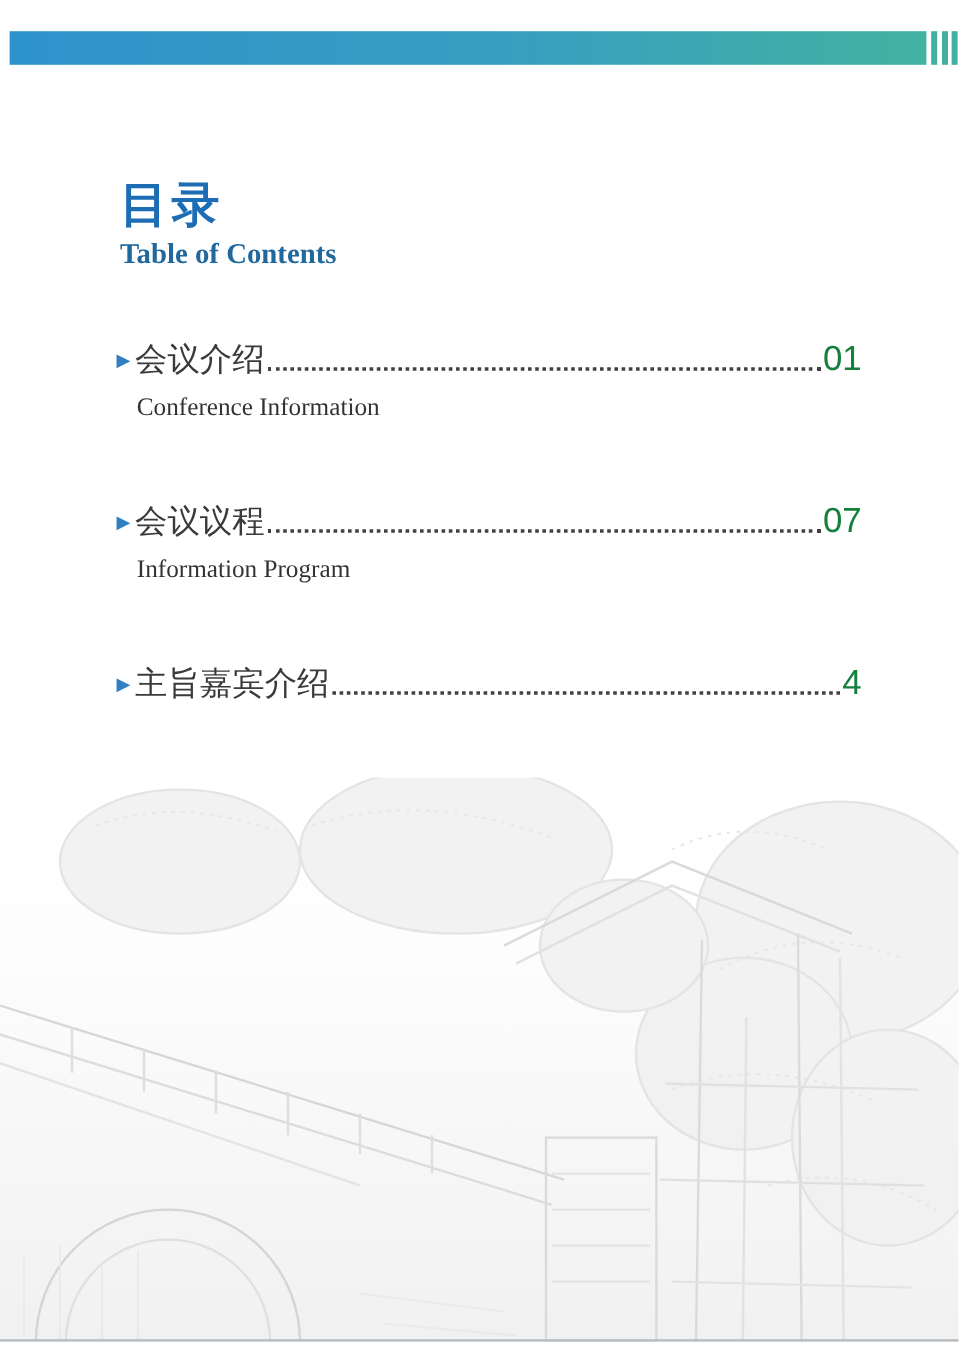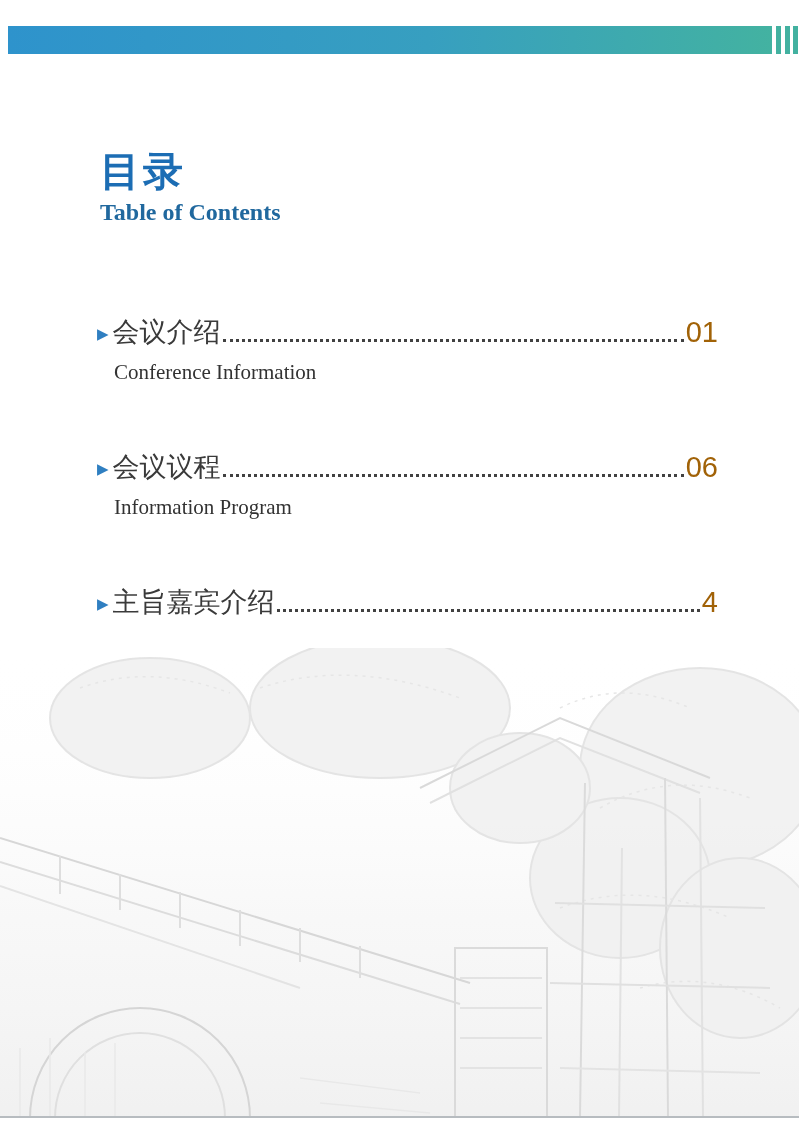--- a/index.html
+++ b/index.html
@@ -92,24 +92,23 @@
     flex: 0 0 auto;
   }
   .leader {
     flex: 1 1 auto;
     border-bottom: 3px dotted #414141;
     margin: 0 2px 7px 2px;
     height: 0;
   }
   .entry-page {
     font-size: 29px;
-    color: #a16207;
+    color: #15803d;
     line-height: 34px;
     flex: 0 0 auto;
-    margin-top: 33px;
   }
   .entry-sub {
     margin-top: 10px;
     margin-left: 17px;
     font-family: Liberation Serif, serif;
     font-size: 21px;
     color: #323232;
     line-height: 26px;
   }
 </style>
@@ -208,21 +207,21 @@
       <span class="entry-page">01</span>
     </div>
     <div class="entry-sub">Conference Information</div>
   </div>
 
   <div class="toc-entry entry-2">
     <div class="entry-main">
       <span class="marker">▶</span>
       <span class="entry-title">会议议程</span>
       <span class="leader"></span>
-      <span class="entry-page">06</span>
+      <span class="entry-page">07</span>
     </div>
     <div class="entry-sub">Information Program</div>
   </div>
 
   <div class="toc-entry entry-3">
     <div class="entry-main">
       <span class="marker">▶</span>
       <span class="entry-title">主旨嘉宾介绍</span>
       <span class="leader"></span>
       <span class="entry-page">4</span>

